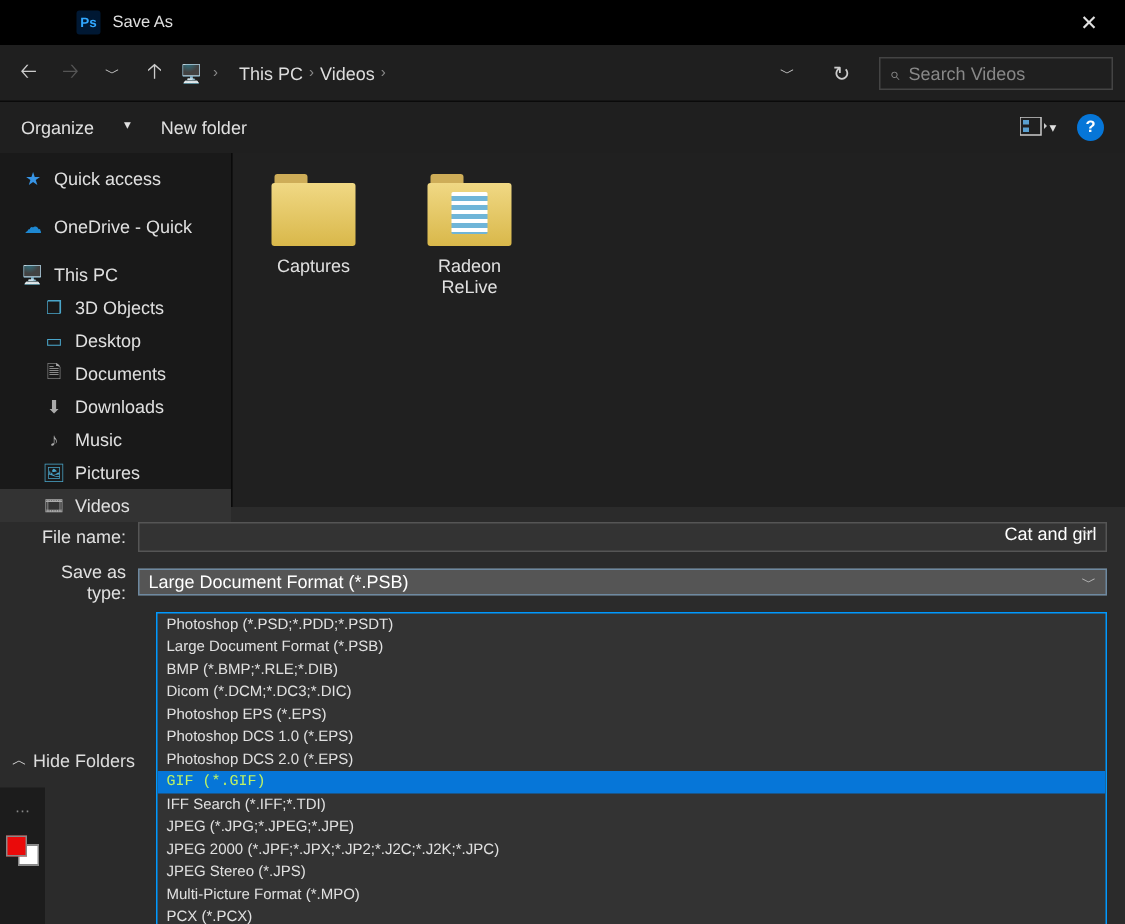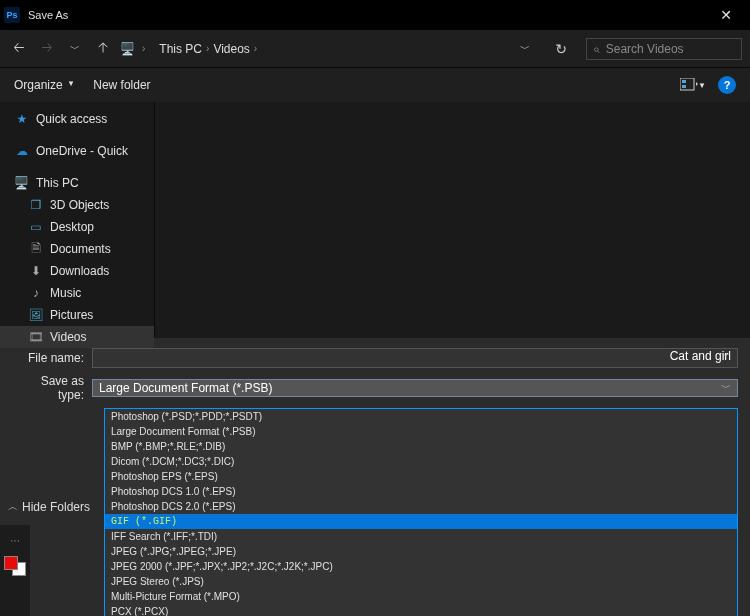--- a/index.html
+++ b/index.html
@@ -1,35 +1,35 @@
 <!DOCTYPE html>
 <html><head>
 <meta charset="utf-8">
 <style>
 * { margin: 0; padding: 0; box-sizing: border-box; font-family: "Segoe UI", sans-serif; font-size: 12px; }
 body { background: #1a1a1a; width: 750px; height: 616px; overflow: hidden; position: relative; color: #e0e0e0; }
 
 .titlebar { height: 30px; background: #000; display: flex; align-items: center; padding: 0 4px; justify-content: space-between; }
 .title-left { display: flex; align-items: center; gap: 8px; }
-.ps-logo { width: 16px; height: 16px; background: #001833; border-radius: 2px; display: flex; align-items: center; justify-content: center; color: #31a8ff; font-size: 9px; font-weight: bold; }
+.ps-logo { width: 16px; height: 16px; background: #001833; border-radius: 2px; display: flex; align-items: center; justify-content: center; color: #31a8ff; font-size: 9px; font-weight: bold; margin-left: 47px; }
 .titlebar .title { font-size: 11px; }
 .close-x { width: 40px; text-align: center; font-size: 14px; cursor: pointer; }
 
 .navbar { height: 38px; background: #1f1f1f; display: flex; align-items: center; padding: 0 8px; gap: 6px; border-bottom: 1px solid #0a0a0a; }
 .nav-btn { width: 22px; height: 22px; display: flex; align-items: center; justify-content: center; cursor: pointer; color: #ccc; font-size: 14px; }
 .nav-btn.disabled { color: #555; }
 .addr-icon { width: 16px; height: 16px; display: flex; align-items: center; justify-content: center; }
 .breadcrumbs { flex: 1; display: flex; align-items: center; gap: 4px; color: #ddd; padding: 0 8px; height: 24px; }
 .crumb-sep { font-size: 10px; color: #888; }
 .nav-right { display: flex; align-items: center; gap: 14px; }
 .searchbox { width: 156px; height: 22px; background: #1f1f1f; border: 1px solid #444; display: flex; align-items: center; padding: 0 6px; gap: 6px; color: #888; }
 
 .toolbar { height: 34px; background: #1f1f1f; display: flex; align-items: center; padding: 0 14px; gap: 20px; justify-content: space-between; }
 .toolbar-left { display: flex; gap: 20px; align-items: center; }
-.tool-item { display: flex; align-items: flex-start; gap: 6px; cursor: pointer; }
+.tool-item { display: flex; align-items: flex-start; gap: 20px; cursor: pointer; }
 .toolbar-right { display: flex; gap: 12px; align-items: center; }
 .view-btn { width: 28px; height: 18px; display: flex; align-items: center; justify-content: center; }
 .help-btn { width: 18px; height: 18px; border-radius: 50%; background: #0676d8; color: #fff; display: flex; align-items: center; justify-content: center; font-weight: bold; font-size: 11px; }
 
 .body-row { display: flex; height: 236px; }
 .sidebar { width: 155px; background: #191919; padding: 6px 0; border-right: 1px solid #0a0a0a; position: relative; }
 .side-item { display: flex; align-items: center; gap: 6px; padding: 3px 6px 3px 14px; cursor: pointer; white-space: nowrap; }
 .side-item.selected { background: #333; }
 .side-group { margin-bottom: 10px; }
 .side-sub { padding-left: 28px; }
@@ -166,20 +166,32 @@
           <span class="icon cyan">🖼</span>
           <span>Pictures</span>
         </div>
       <div class="side-item side-sub selected">
           <span class="icon gray">🎞</span>
           <span>Videos</span>
         </div>
     </div>
   </div>
 
+  <div class="content">
+    <div class="folder-item">
+      <div class="folder-icon"></div>
+      <div class="folder-label">Captures</div>
+    </div>
+    <div class="folder-item">
+      <div class="folder-icon">
+          <div class="folder-overlay"></div>
+        </div>
+      <div class="folder-label">Radeon ReLive</div>
+    </div>
+  </div>
 </div>
 
 <div class="bottom">
   <div class="form-row">
     <div class="form-label">File name:</div>
     <div class="text-input">
       <span>Cat and girl</span>
       <span class="input-chevron">﹀</span>
     </div>
   </div>

